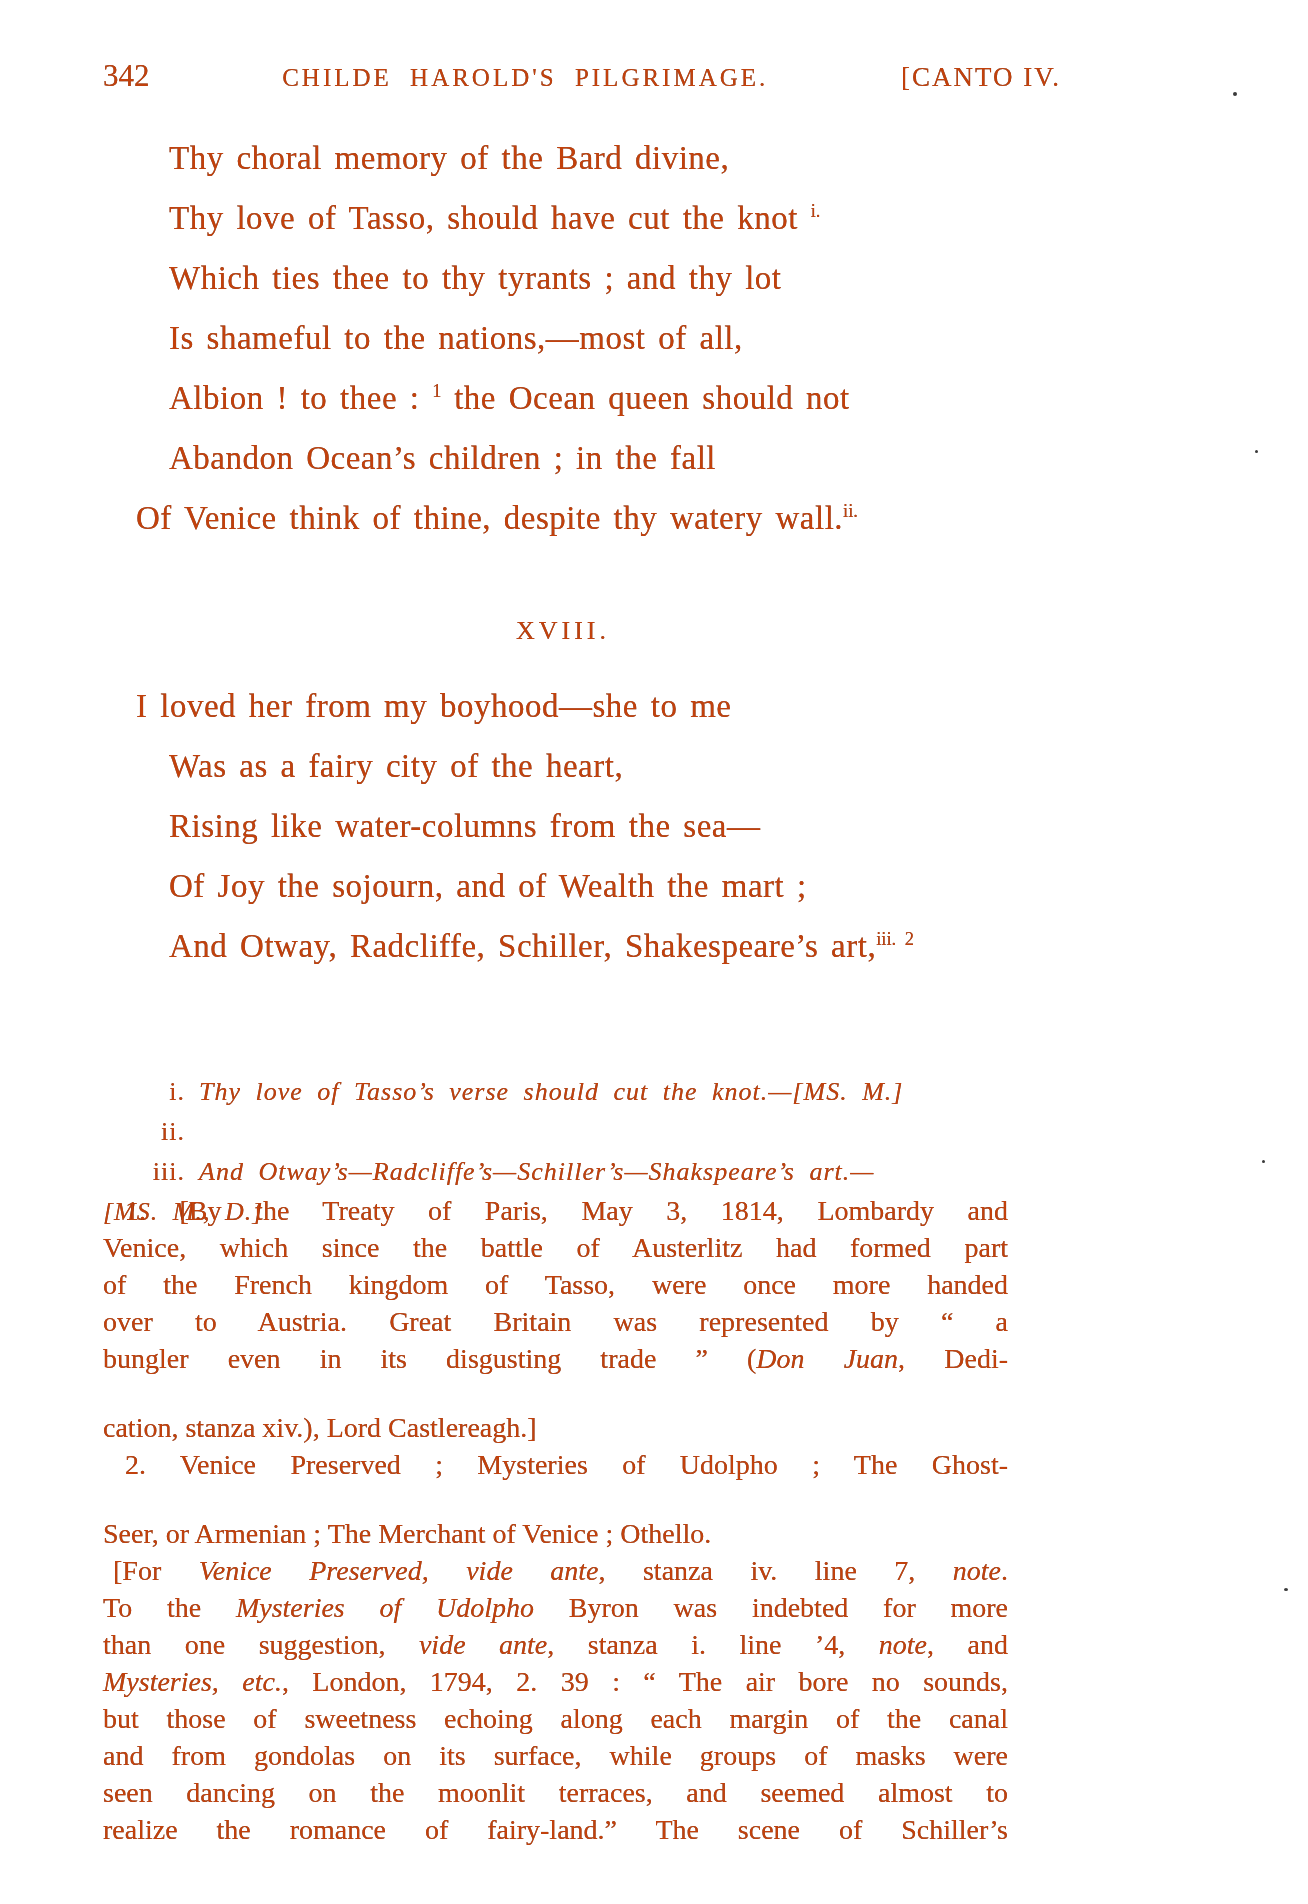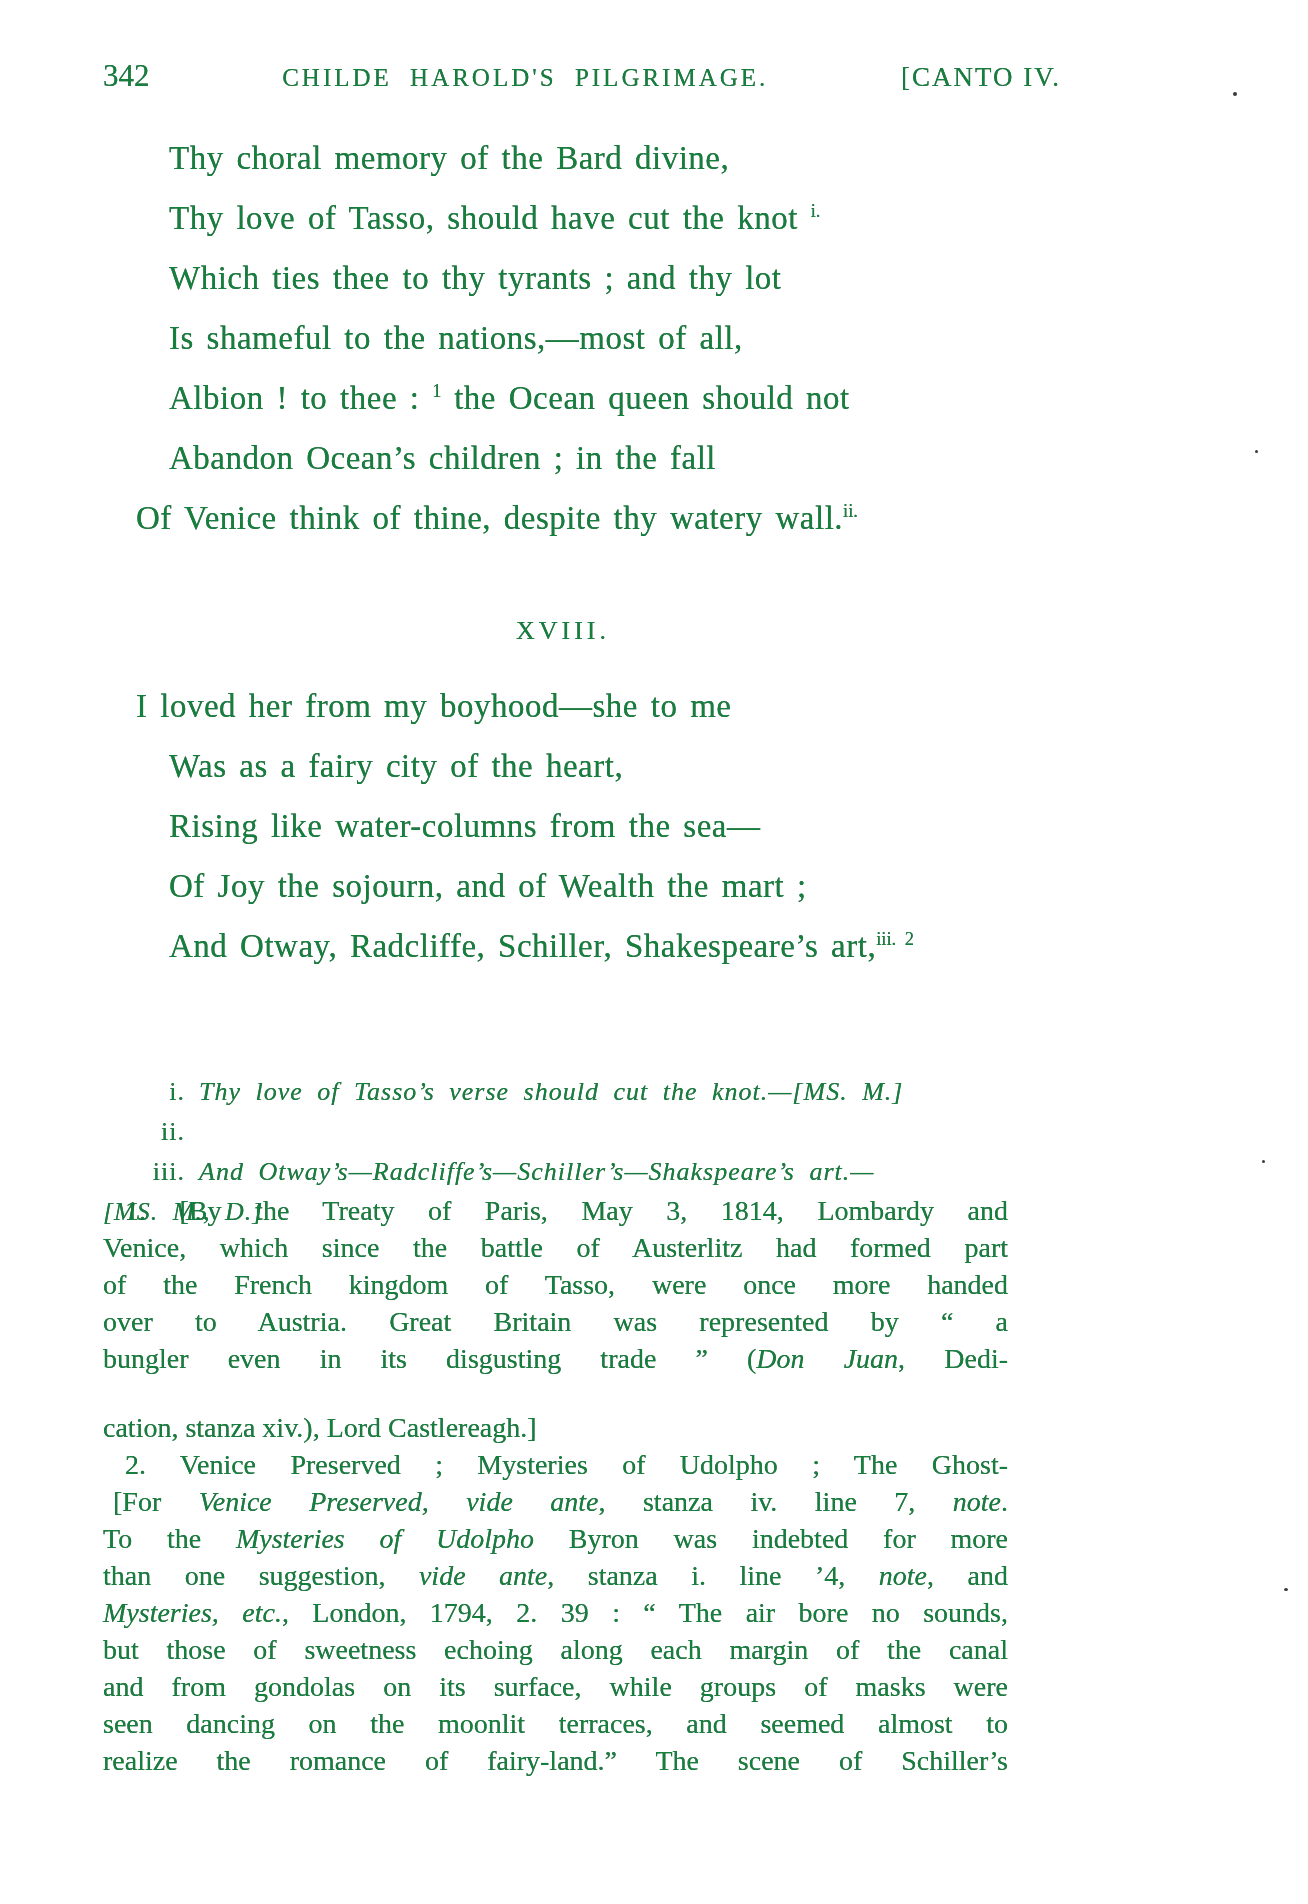--- a/index.html
+++ b/index.html
@@ -1,20 +1,20 @@
 <!DOCTYPE html>
 <html><head>
 <meta charset="utf-8">
 <style>
   html,body { margin:0; padding:0; background:#ffffff; }
   .page {
     position:relative;
     width:1308px; height:1904px;
     background:#ffffff;
-    color:#15803d;
+    color:#c2410c;
     font-family:"Liberation Serif","DejaVu Serif",serif;
     text-shadow:0 0 0.5px rgba(20,20,20,.65);
     overflow:hidden;
   }
 
   
   .pagehead {
     position:absolute; top:58px; left:103px; width:958px;
     display:flex; align-items:baseline;
   }
@@ -123,20 +123,21 @@
   <section class="notes">
 
     <div class="pl ind-note"><span>1. [By the Treaty of Paris, May 3, 1814, Lombardy and</span></div>
     <div class="pl"><span>Venice, which since the battle of Austerlitz had formed part</span></div>
     <div class="pl"><span>of the French kingdom of Tasso, were once more handed</span></div>
     <div class="pl"><span>over to Austria. Great Britain was represented by “ a</span></div>
     <div class="pl"><span>bungler even in its disgusting trade ” (</span><span class="it">Don Juan</span><span>, Dedi-</span></div>
     <div class="pl short"><span>cation, stanza xiv.), Lord Castlereagh.]</span></div>
 
     <div class="pl ind-note"><span>2. Venice Preserved ; Mysteries of Udolpho ; The Ghost-</span></div>
+    <div class="pl short"><span>Seer, or Armenian ; The Merchant of Venice ; Othello.</span></div>
 
     <div class="pl ind-brk"><span>[For </span><span class="it">Venice Preserved, vide ante</span><span>, stanza iv. line 7, </span><span class="it">note</span><span>.</span></div>
     <div class="pl"><span>To the </span><span class="it">Mysteries of Udolpho</span><span> Byron was indebted for more</span></div>
     <div class="pl"><span>than one suggestion, </span><span class="it">vide ante</span><span>, stanza i. line ’4, </span><span class="it">note</span><span>, and</span></div>
     <div class="pl"><span class="it">Mysteries, etc.</span><span>, London, 1794, 2. 39 : “ The air bore no sounds,</span></div>
     <div class="pl"><span>but those of sweetness echoing along each margin of the canal</span></div>
     <div class="pl"><span>and from gondolas on its surface, while groups of masks were</span></div>
     <div class="pl"><span>seen dancing on the moonlit terraces, and seemed almost to</span></div>
     <div class="pl"><span>realize the romance of fairy-land.” The scene of Schiller’s</span></div>
   </section>

